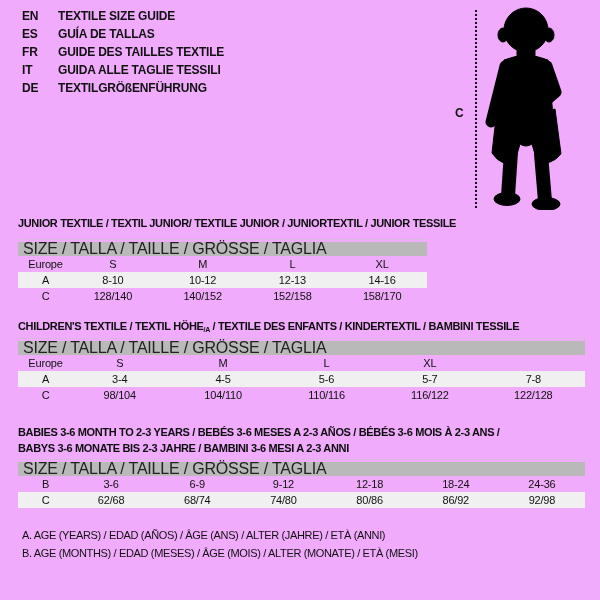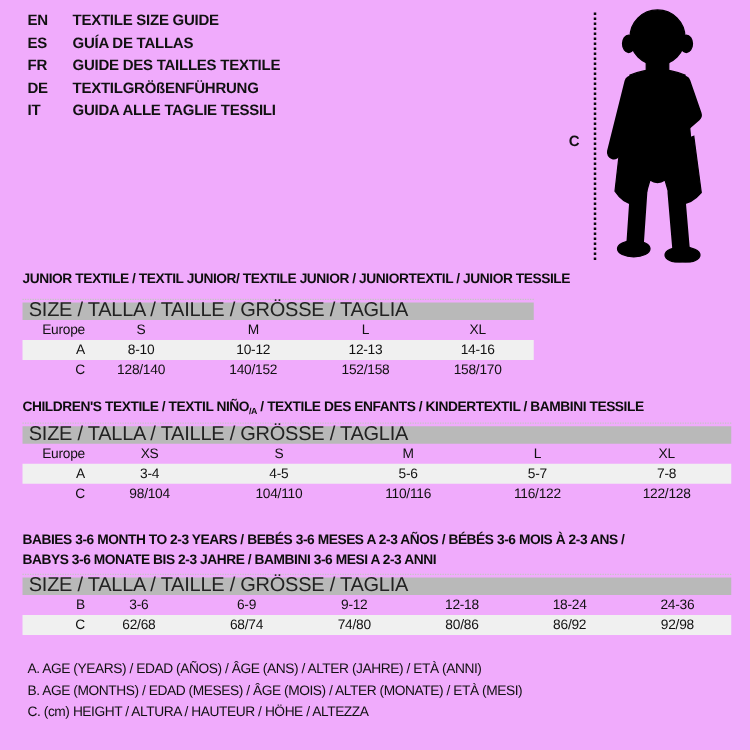--- a/index.html
+++ b/index.html
@@ -30,21 +30,21 @@
   
   .table-wrap { position:absolute; border-top:1px dotted #c4c4c4; padding-top:2px; }
   .band { height:14px; line-height:14px; background:#b9b9b9; color:#222;
           font-size:16px; padding-left:5px; letter-spacing:-0.2px; }
   .grid-row { display:grid; height:16px; line-height:16px; font-size:11px; letter-spacing:-0.2px; }
   .t1 .grid-row { grid-template-columns:50px repeat(4,1fr); }
   .t2 .grid-row { grid-template-columns:50px repeat(5,1fr); }
   .t3 .grid-row { grid-template-columns:50px repeat(6,1fr); }
   .grid-row.alt { background:#f0f0f0; }
   .cell { text-align:center; overflow:hidden; }
-  .cell.lbl { text-align:right; padding-left:5px; }
+  .cell.lbl { text-align:center; padding-left:5px; }
 
   
   .footnotes { position:absolute; left:22px; top:527px; font-size:11px; font-weight:normal;
                line-height:17.5px; letter-spacing:-0.35px; white-space:nowrap; }
 </style>
 </head>
 <body>
 
 <div class="page">
 
@@ -55,26 +55,26 @@
     </div>
     <div class="lang-row">
       <span class="lang-code">ES</span>
       <span>GUÍA DE TALLAS</span>
     </div>
     <div class="lang-row">
       <span class="lang-code">FR</span>
       <span>GUIDE DES TAILLES TEXTILE</span>
     </div>
     <div class="lang-row">
+      <span class="lang-code">IT</span>
+      <span>GUIDA ALLE TAGLIE TESSILI</span>
+    </div>
+    <div class="lang-row">
       <span class="lang-code">DE</span>
       <span>TEXTILGRÖßENFÜHRUNG</span>
-    </div>
-    <div class="lang-row">
-      <span class="lang-code">IT</span>
-      <span>GUIDA ALLE TAGLIE TESSILI</span>
     </div>
   </div>
 
   <div class="figure">
     <span class="c-label">C</span>
     <div class="dash-line"></div>
     <svg width="92" height="206" viewBox="0 0 92 206">
       <g fill="#000" stroke="#000">
         <ellipse cx="21" cy="31" rx="5" ry="7"></ellipse>
         <ellipse cx="67" cy="31" rx="5" ry="7"></ellipse>
@@ -111,26 +111,25 @@
     </div>
     <div class="grid-row">
       <span class="cell lbl">C</span>
       <span class="cell">128/140</span>
       <span class="cell">140/152</span>
       <span class="cell">152/158</span>
       <span class="cell">158/170</span>
     </div>
   </div>
 
-  <div class="sec-title" style="left:18px; top:320px;"><span>CHILDREN'S TEXTILE / TEXTIL NIÑO</span><span class="sub">/A</span><span> / TEXTILE DES ENFANTS / KINDERTEXTIL / BAMBINI TESSILE</span></div>
+  <div class="sec-title" style="left:18px; top:320px;"><span>CHILDREN'S TEXTILE / TEXTIL HÖHE</span><span class="sub">/A</span><span> / TEXTILE DES ENFANTS / KINDERTEXTIL / BAMBINI TESSILE</span></div>
   <div class="table-wrap t2" style="left:18px; top:338px; width:567px;">
     <div class="band">SIZE / TALLA / TAILLE / GRÖSSE / TAGLIA</div>
     <div class="grid-row">
       <span class="cell lbl">Europe</span>
-      <span class="cell">XS</span>
       <span class="cell">S</span>
       <span class="cell">M</span>
       <span class="cell">L</span>
       <span class="cell">XL</span>
     </div>
     <div class="grid-row alt">
       <span class="cell lbl">A</span>
       <span class="cell">3-4</span>
       <span class="cell">4-5</span>
       <span class="cell">5-6</span>
@@ -169,16 +168,15 @@
       <span class="cell">74/80</span>
       <span class="cell">80/86</span>
       <span class="cell">86/92</span>
       <span class="cell">92/98</span>
     </div>
   </div>
 
   <div class="footnotes">
     <div>A. AGE (YEARS) / EDAD (AÑOS) / ÂGE (ANS) / ALTER (JAHRE) / ETÀ (ANNI)</div>
     <div>B. AGE (MONTHS) / EDAD (MESES) / ÂGE (MOIS) / ALTER (MONATE) / ETÀ (MESI)</div>
-    <div>C. (cm) HEIGHT / ALTURA / HAUTEUR / HÖHE / ALTEZZA</div>
   </div>
 
 </div>
 
 </body></html>

